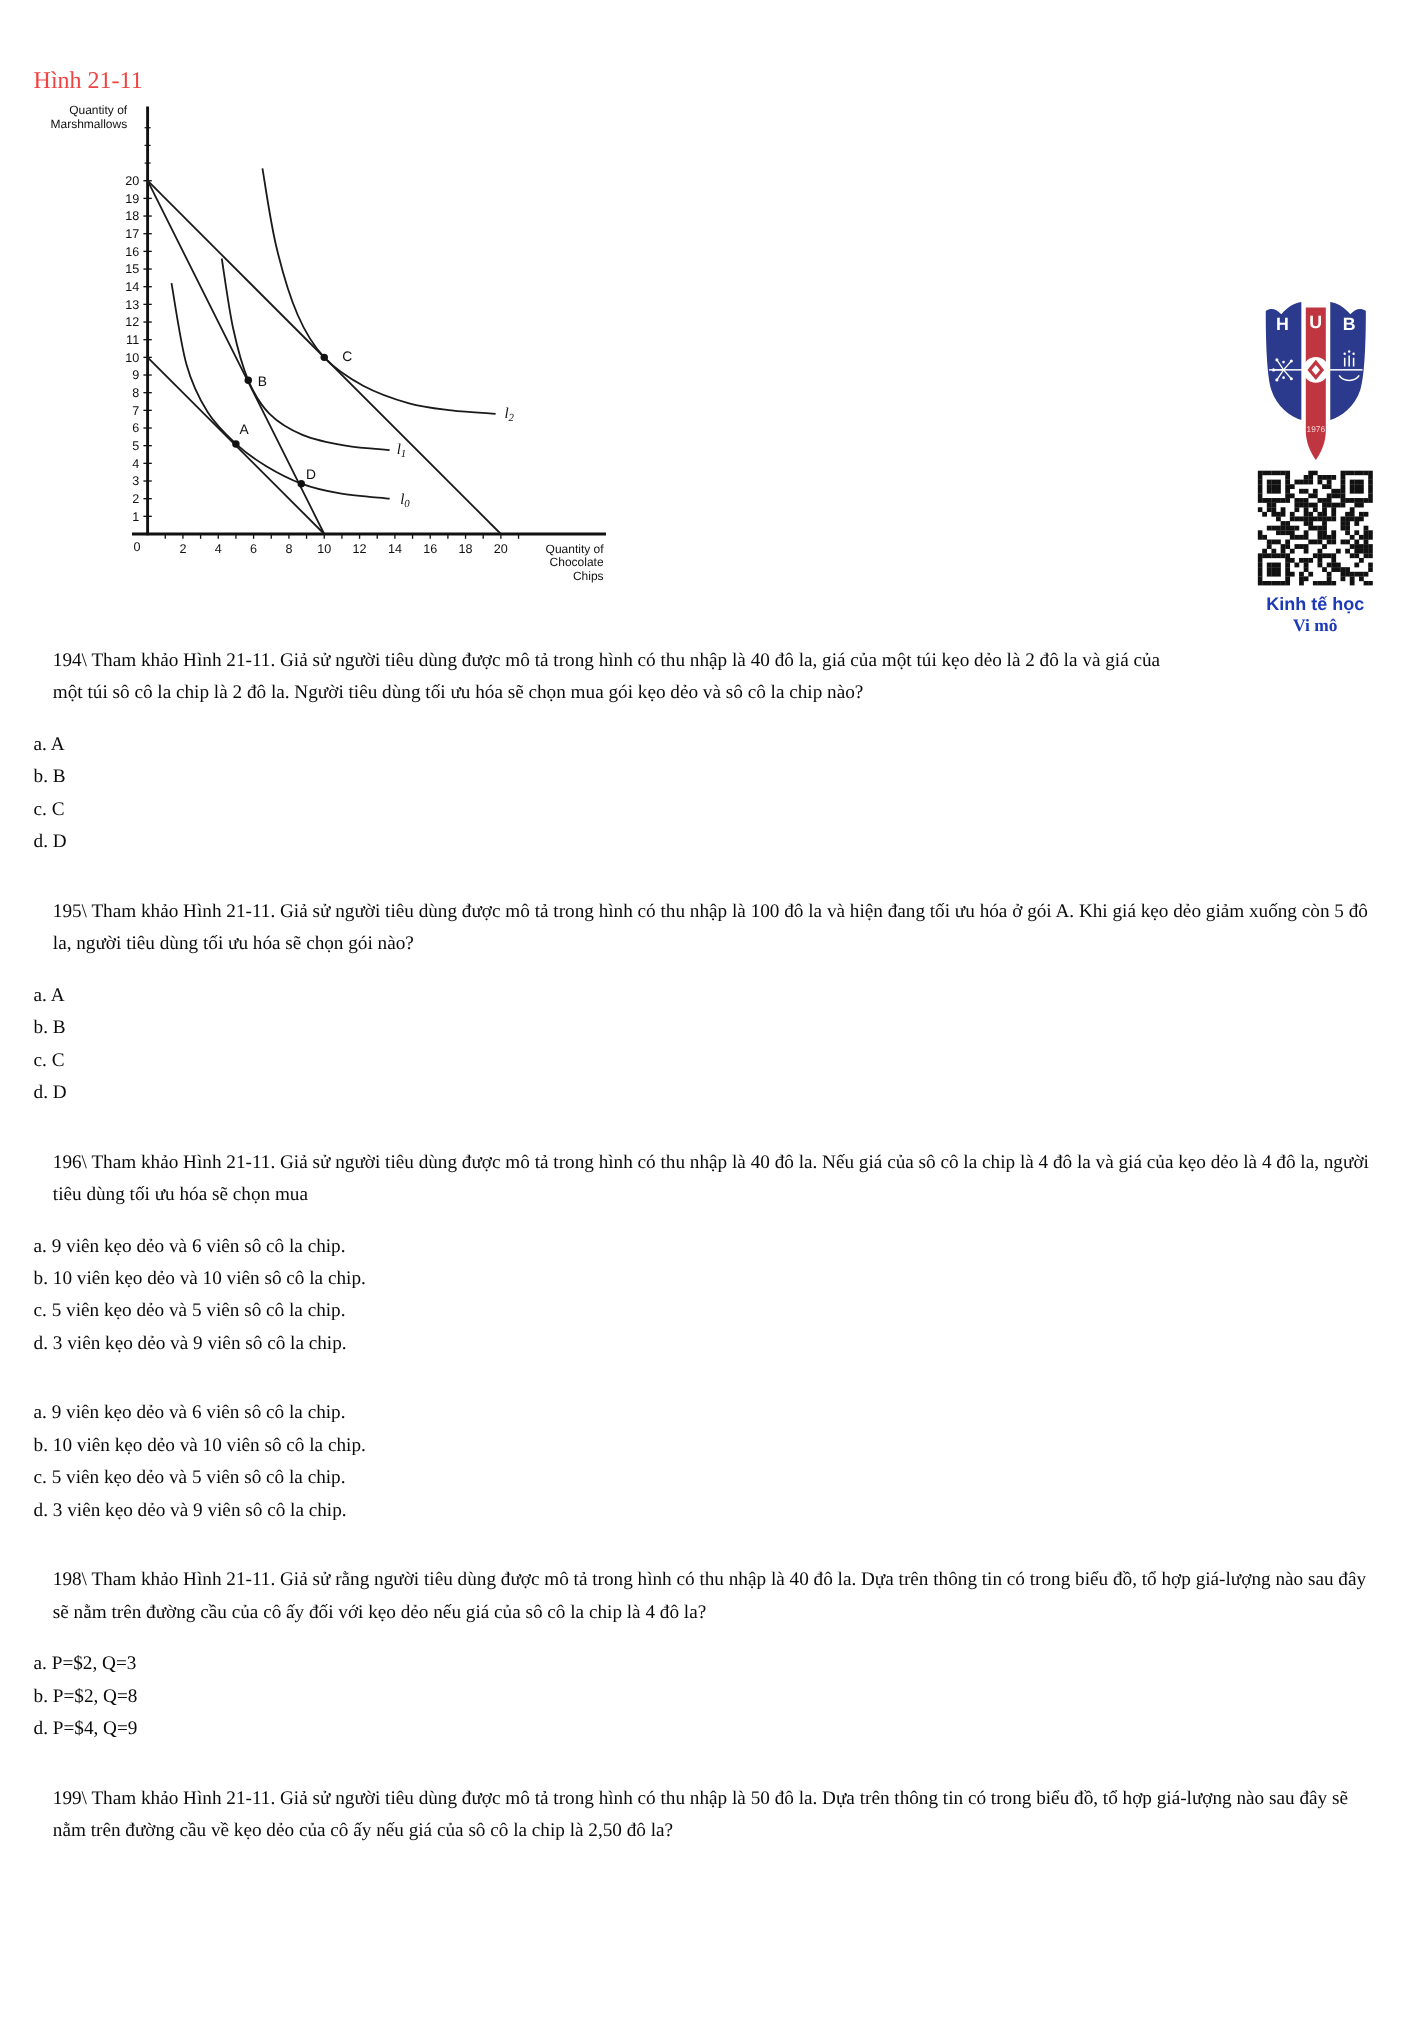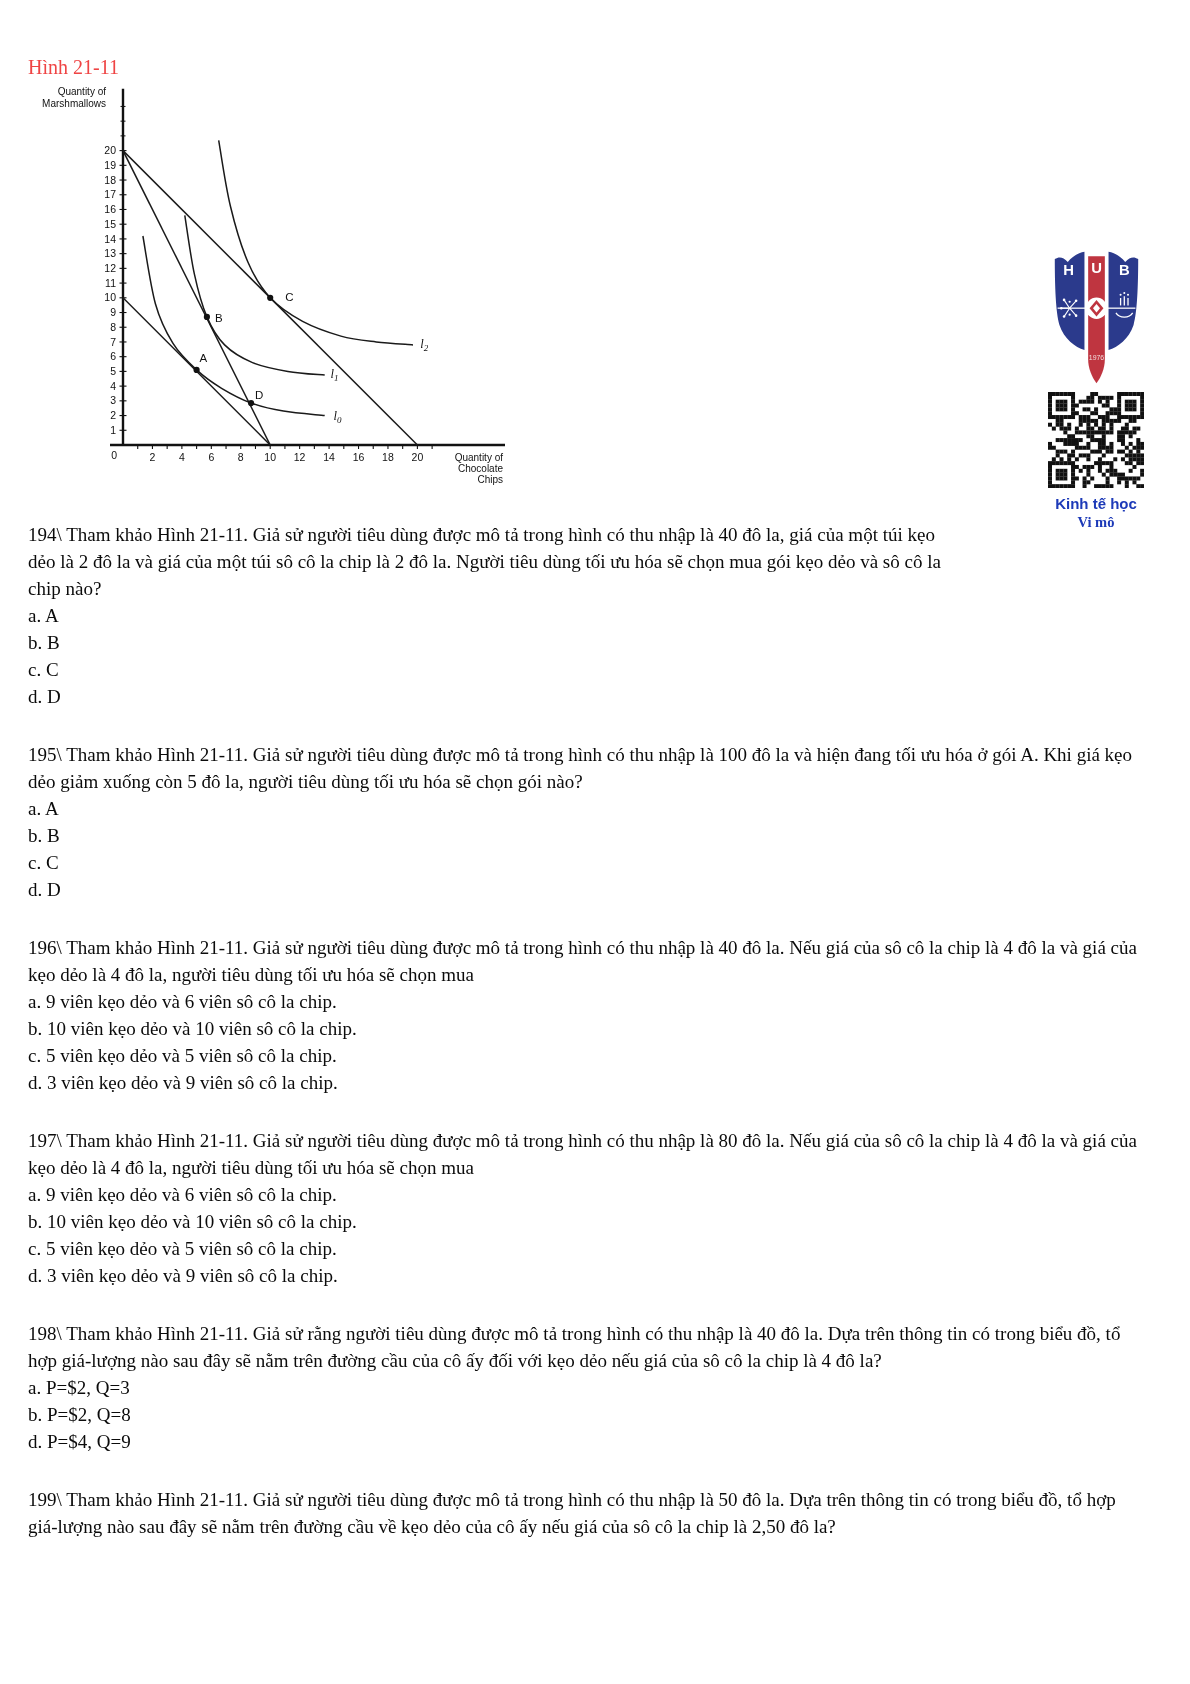--- a/index.html
+++ b/index.html
@@ -4,24 +4,24 @@
 <style>
   html,body{margin:0;padding:0;background:#ffffff;}
   body{width:1190px;height:1684px;position:relative;overflow:hidden;
        font-family:"Liberation Serif",serif;color:#111;}
   .abs{position:absolute;}
   #figure-title{left:28px;top:56px;font-size:20px;color:#ef4444;}
   #chart-svg{left:0;top:0;}
   
   #questions{left:28px;top:521px;width:1140px;}
   .question{margin-bottom:31px;}
-  .qtext{margin:0;font-size:19px;line-height:27px;color:#0b0b0b;}
+  .qtext{margin:16px;font-size:16px;line-height:27px;color:#0b0b0b;}
   .q-narrow .qtext{max-width:935px;}
   .q-wide .qtext{max-width:1110px;}
-  .opt{font-size:19px;line-height:27px;color:#0b0b0b;}
+  .opt{font-size:16px;line-height:27px;color:#0b0b0b;}
   
   #brand{left:1040px;top:248px;width:112px;text-align:center;}
   #shield-svg{display:block;margin:0 auto;}
   #qr-svg{display:block;margin:5px auto 0 auto;}
   .caption{font-family:"Liberation Sans",sans-serif;font-weight:bold;
            font-size:15px;line-height:19px;color:#1d3ab8;margin-top:6px;}
   .caption2{font-family:Liberation Serif, serif;font-weight:bold;
             font-size:14.5px;line-height:18px;color:#1d3ab8;}
 </style>
 </head>
@@ -525,21 +525,20 @@
 
   <div class="question q-wide">
     <p class="qtext"><span>196\ </span><span>Tham khảo Hình 21-11. Giả sử người tiêu dùng được mô tả trong hình có thu nhập là 40 đô la. Nếu giá của sô cô la chip là 4 đô la và giá của kẹo dẻo là 4 đô la, người tiêu dùng tối ưu hóa sẽ chọn mua</span></p>
     <div class="opt">a. 9 viên kẹo dẻo và 6 viên sô cô la chip.</div>
     <div class="opt">b. 10 viên kẹo dẻo và 10 viên sô cô la chip.</div>
     <div class="opt">c. 5 viên kẹo dẻo và 5 viên sô cô la chip.</div>
     <div class="opt">d. 3 viên kẹo dẻo và 9 viên sô cô la chip.</div>
   </div>
 
   <div class="question q-wide">
-    <p class="qtext"><span>197\ </span><span>Tham khảo Hình 21-11. Giả sử người tiêu dùng được mô tả trong hình có thu nhập là 80 đô la. Nếu giá của sô cô la chip là 4 đô la và giá của kẹo dẻo là 4 đô la, người tiêu dùng tối ưu hóa sẽ chọn mua</span></p>
     <div class="opt">a. 9 viên kẹo dẻo và 6 viên sô cô la chip.</div>
     <div class="opt">b. 10 viên kẹo dẻo và 10 viên sô cô la chip.</div>
     <div class="opt">c. 5 viên kẹo dẻo và 5 viên sô cô la chip.</div>
     <div class="opt">d. 3 viên kẹo dẻo và 9 viên sô cô la chip.</div>
   </div>
 
   <div class="question q-wide">
     <p class="qtext"><span>198\ </span><span>Tham khảo Hình 21-11. Giả sử rằng người tiêu dùng được mô tả trong hình có thu nhập là 40 đô la. Dựa trên thông tin có trong biểu đồ, tổ hợp giá-lượng nào sau đây sẽ nằm trên đường cầu của cô ấy đối với kẹo dẻo nếu giá của sô cô la chip là 4 đô la?</span></p>
     <div class="opt">a. P=$2, Q=3</div>
     <div class="opt">b. P=$2, Q=8</div>

